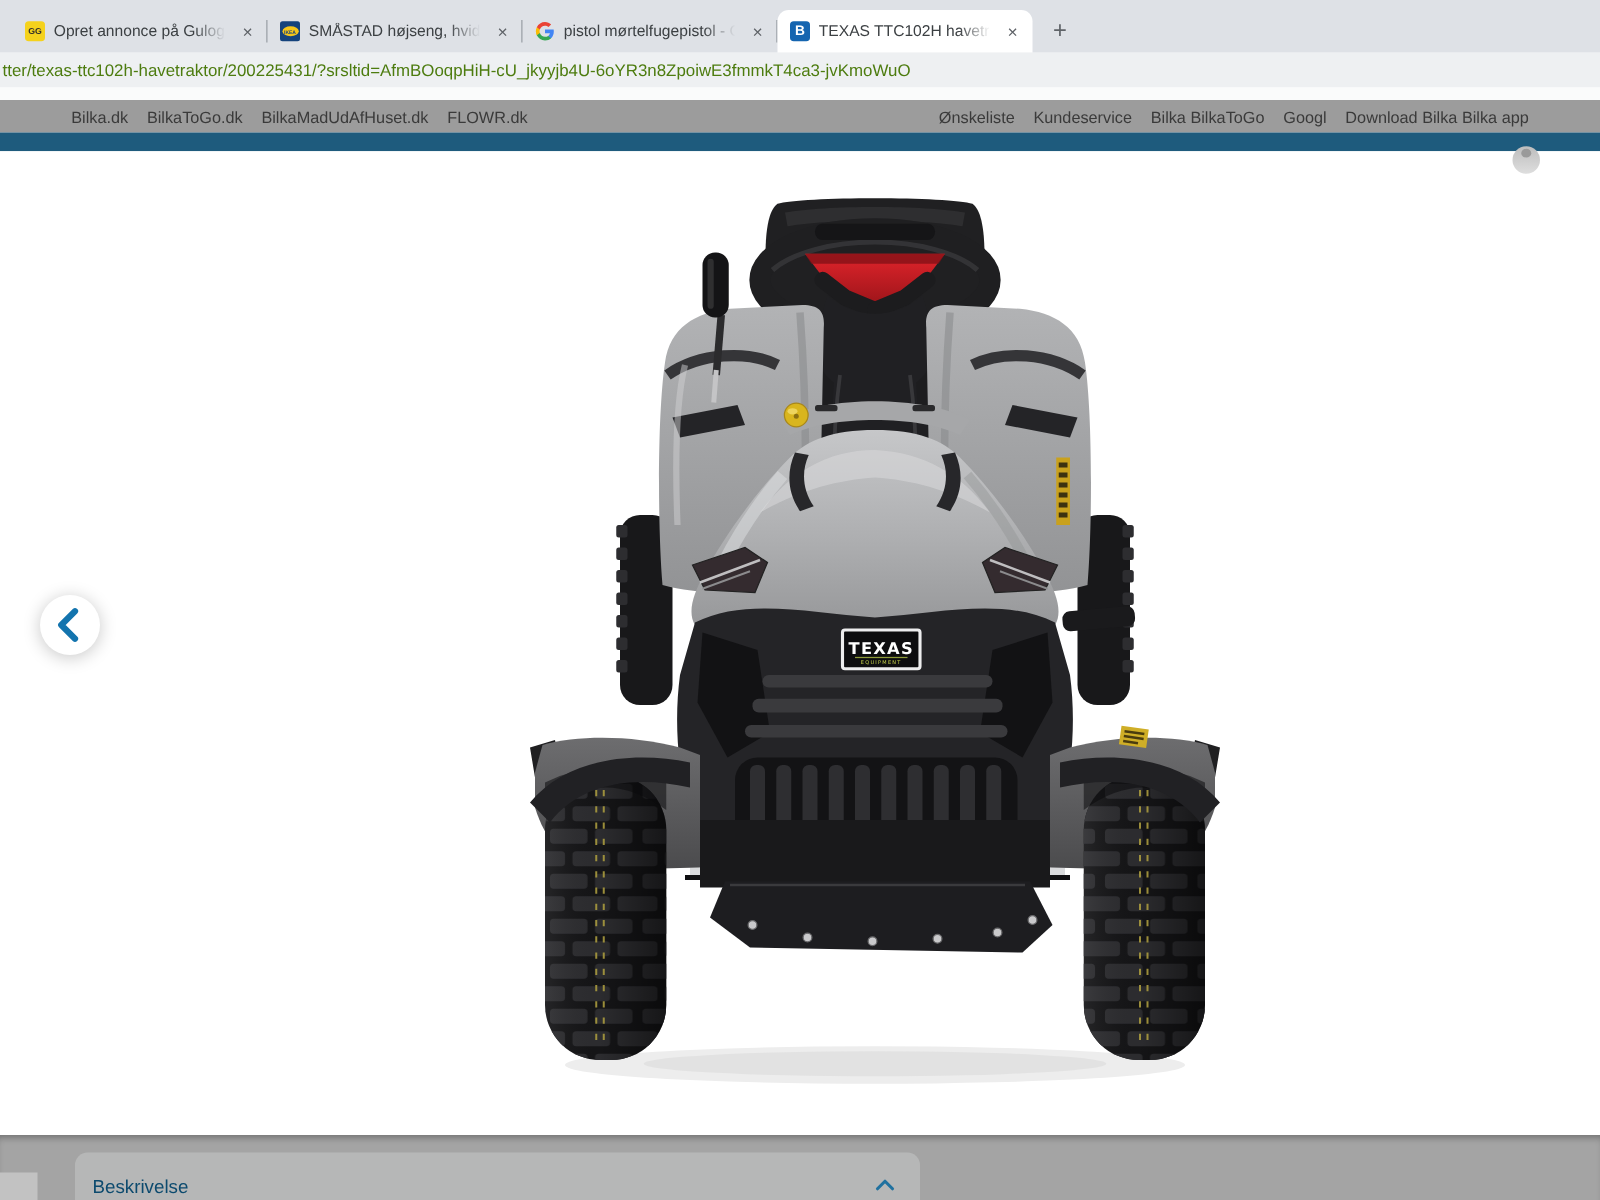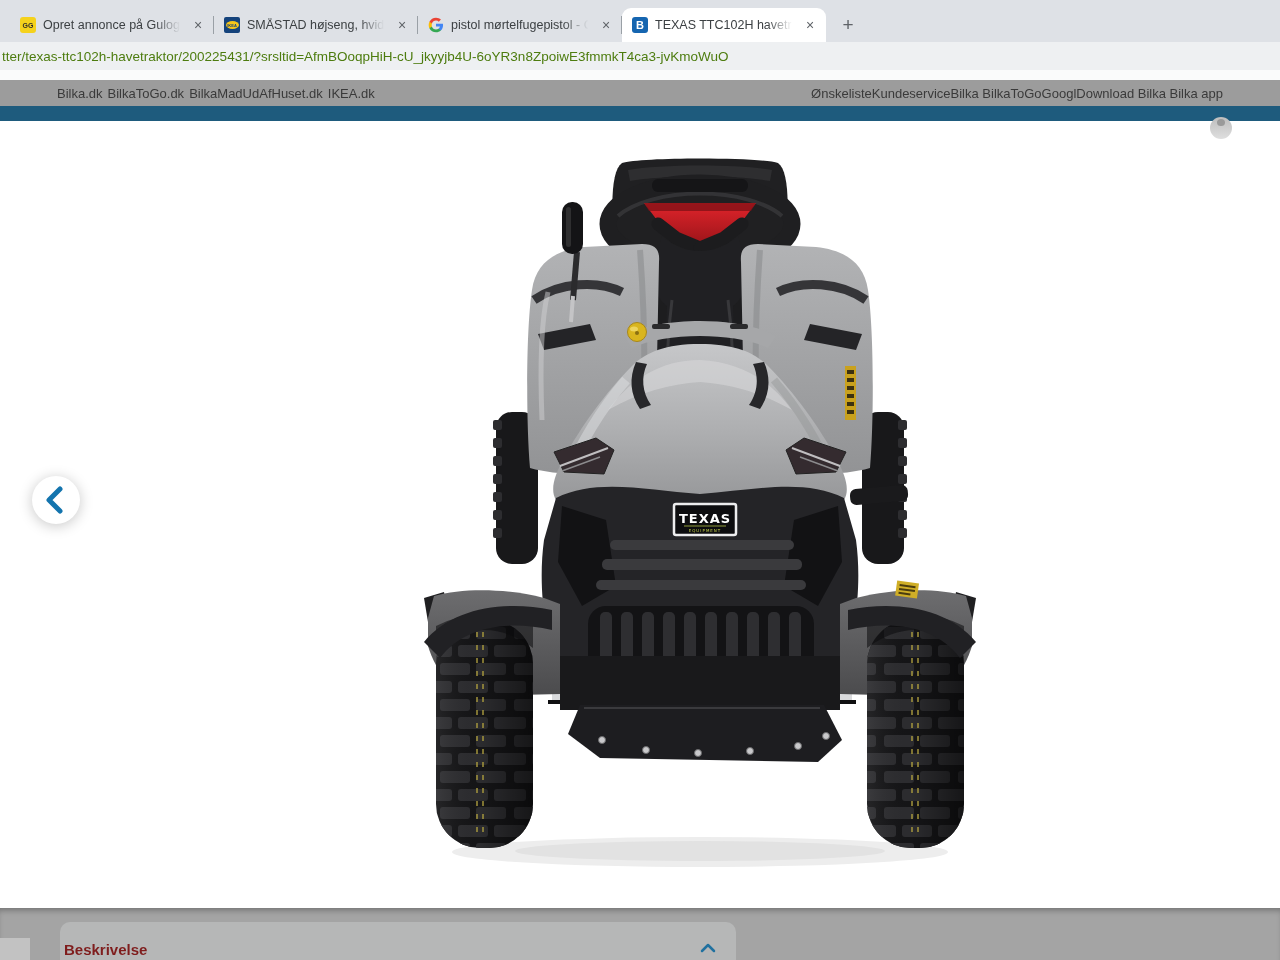--- a/index.html
+++ b/index.html
@@ -25,42 +25,42 @@
   .fav-bilka { background:#1565b0; color:#fff; font-size:11px; border-radius:3px; }
   .new-tab { width:28px; height:28px; margin:0 0 3px 8px; border-radius:50%; display:flex; align-items:center; justify-content:center;
     font-size:19px; color:#5f6368; }
 
   .url-bar { height:28px; background:#eef0f2; display:flex; align-items:center; }
   .url-text { font-size:13.5px; color:#4d7c0f; white-space:nowrap; padding-left:2px; }
   .chrome-gap { height:10px; background:#fafbfb; }
 
   
   .site-nav { height:26px; background:#9c9c9c; display:flex; align-items:center; font-size:13px; color:#3a3a3a; }
-  .nav-left { display:flex; gap:5px; padding-left:57px; }
-  .nav-right { display:flex; margin-left:auto; padding-right:57px; }
+  .nav-left { display:flex; gap:15px; padding-left:57px; }
+  .nav-right { display:flex; gap:15px; margin-left:auto; padding-right:57px; }
   .nav-link { white-space:nowrap; }
   .teal-bar { height:15px; background:#1e5b7d; }
 
   
   .lightbox { position:relative; height:787px; background:#ffffff;padding-left:41px; }
   .lightbox svg.product { position:absolute; left:0; top:0; width:1280px; height:787px; display:block; }
   .prev-btn { position:absolute; left:32px; top:355px; width:48px; height:48px; border-radius:50%;
     background:#fff; box-shadow:0 2px 14px rgba(0,0,0,.22), 0 0 0 10px rgba(255,255,255,.55); border:none;
     display:flex; align-items:center; justify-content:center; cursor:pointer; z-index:4; }
   .float-circle { position:absolute; left:1210px; top:-4px; width:22px; height:22px; border-radius:50%;
     background:linear-gradient(#bdbdbd,#dedede); z-index:5; }
   .float-circle::after { content:""; position:absolute; left:7px; top:2px; width:8px; height:7px; border-radius:50%;
     background:#9a9a9a; }
 
   
   .page-bottom { position:relative; height:52px; background:#a4a4a4;
     box-shadow:inset 0 5px 6px -3px rgba(0,0,0,.32); overflow:hidden; }
   .accordion { position:absolute; left:60px; top:14px; width:676px; height:40px;
     background:#b6b7b7; border-radius:10px 10px 0 0; }
-  .accordion-title { position:absolute; left:4px; top:19px; font-size:15px; font-weight:bold; color:#7f1d1d; }
+  .accordion-title { position:absolute; left:14px; top:19px; font-size:15px; font-weight:normal; color:#0c4a6e; }
   .accordion-chevron { position:absolute; right:20px; top:21px; }
   .corner-patch { position:absolute; left:0; bottom:0; width:30px; height:22px; background:#c2c2c2; }
 </style>
 </head>
 <body>
 
 <div class="tab-bar">
   <div class="tab">
     <span class="favicon fav-gg">GG</span>
     <span class="tab-title">Opret annonce på GulogGratis</span>
@@ -99,21 +99,21 @@
 <div class="url-bar">
   <span class="url-text">tter/texas-ttc102h-havetraktor/200225431/?srsltid=AfmBOoqpHiH-cU_jkyyjb4U-6oYR3n8ZpoiwE3fmmkT4ca3-jvKmoWuO</span>
 </div>
 <div class="chrome-gap"></div>
 
 <div class="site-nav">
   <div class="nav-left">
     <span class="nav-link">Bilka.dk</span>
     <span class="nav-link">BilkaToGo.dk</span>
     <span class="nav-link">BilkaMadUdAfHuset.dk</span>
-    <span class="nav-link">IKEA.dk</span>
+    <span class="nav-link">FLOWR.dk</span>
   </div>
   <div class="nav-right">
     <span class="nav-link">Ønskeliste</span>
     <span class="nav-link">Kundeservice</span>
     <span class="nav-link">Bilka BilkaToGo</span>
     <span class="nav-link">Googl</span>
     <span class="nav-link">Download Bilka Bilka app</span>
   </div>
 </div>
 <div class="teal-bar"></div>

